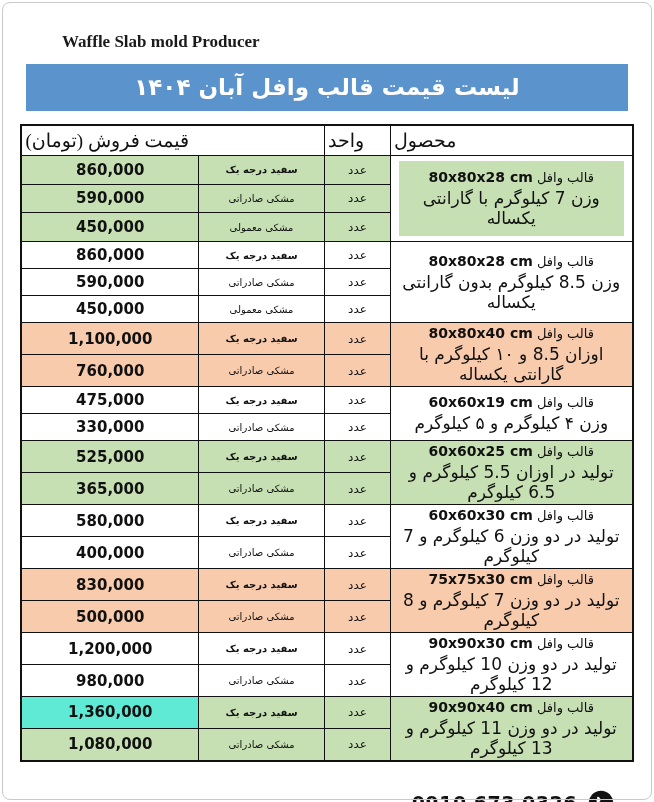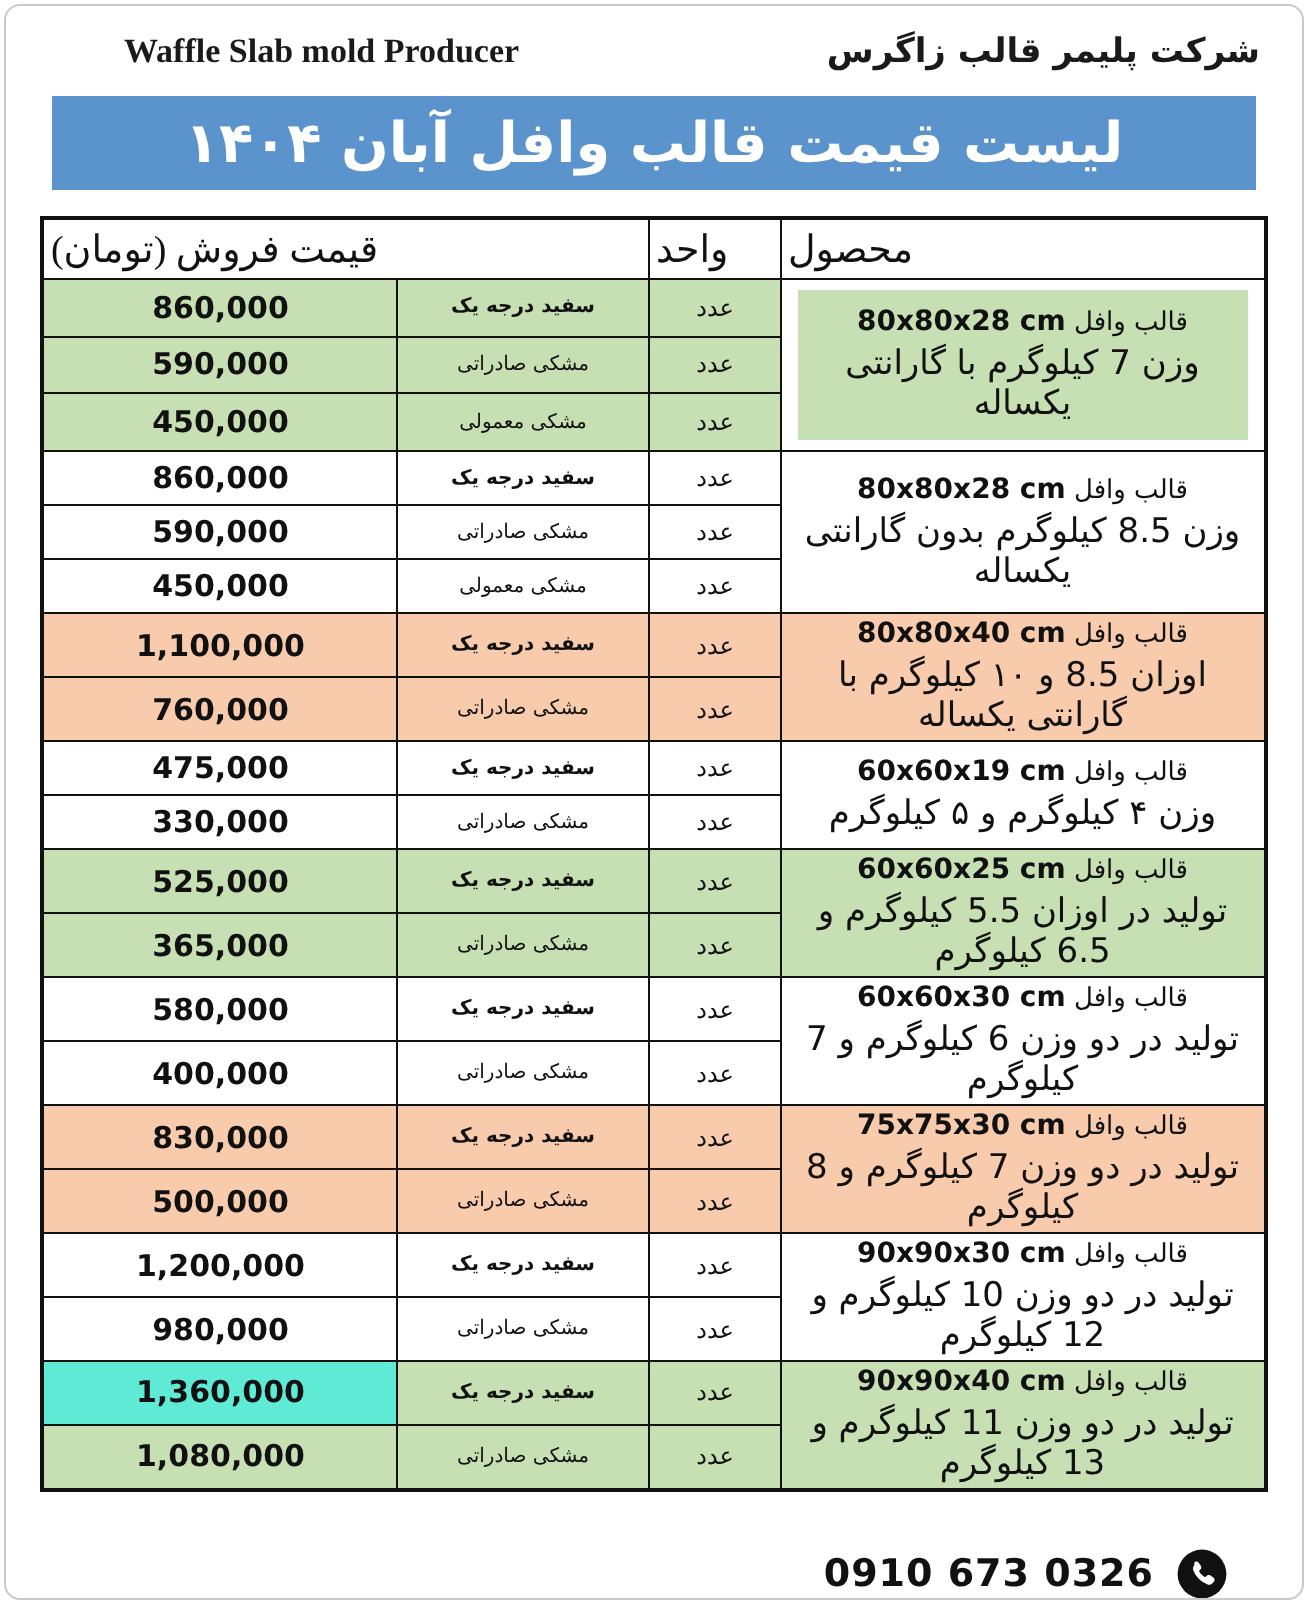--- a/index.html
+++ b/index.html
@@ -7,33 +7,33 @@
     width:654px;height:802px;background:#ffffff;
     font-family:"DejaVu Sans",sans-serif;color:#111;
     position:relative;overflow:hidden;
   }
   .frame{
     position:absolute;inset:2px;border:1px solid #c9c9c9;border-radius:8px;
     pointer-events:none;
   }
   
   .hdr{
-    display:flex;justify-content:space-between;align-items:center;
-    padding:16px 24px 0 62px;direction:ltr;
+    display:flex;align-items:center;
+    padding:16px 24px 0 62px;direction:ltr;margin-top:16px;
   }
   .title-en{
     font-family:"Liberation Serif",serif;font-weight:bold;font-size:17px;color:#1a1a1a;
   }
   .title-fa{
     font-weight:bold;font-size:17px;direction:rtl;color:#1a1a1a;
   }
   
   .banner{
     margin:12px 26px 0 26px;height:47px;line-height:47px;text-align:center;
-    color:#ffffff;font-weight:bold;font-size:28px;direction:rtl;
+    color:#ffffff;font-weight:bold;font-size:23px;direction:rtl;
   }
   
   table.price{
     direction:rtl;border-collapse:collapse;margin:13px auto 0 auto;
     width:611px;table-layout:fixed;
   }
   table.price{border:2px solid #111;}
   table.price td,table.price th{
     border:1px solid #111;padding:0 3px;vertical-align:middle;overflow:hidden;
   }
@@ -67,21 +67,20 @@
   .icn{display:inline-flex;width:27px;height:27px;align-items:center;justify-content:center;}
   .icn svg{display:block;}
 </style>
 </head>
 <body>
 
 <div class="frame"></div>
 
 <div class="hdr">
   <span class="title-en">Waffle Slab mold Producer</span>
-  <span class="title-fa">شرکت پلیمر قالب زاگرس</span>
 </div>
 
 <div class="banner" style="background: rgb(91, 147, 205);">لیست قیمت قالب وافل آبان ۱۴۰۴</div>
 
 <table class="price">
   <colgroup>
     <col class="c-prod">
       <col class="c-unit">
       <col class="c-type">
       <col class="c-price">

